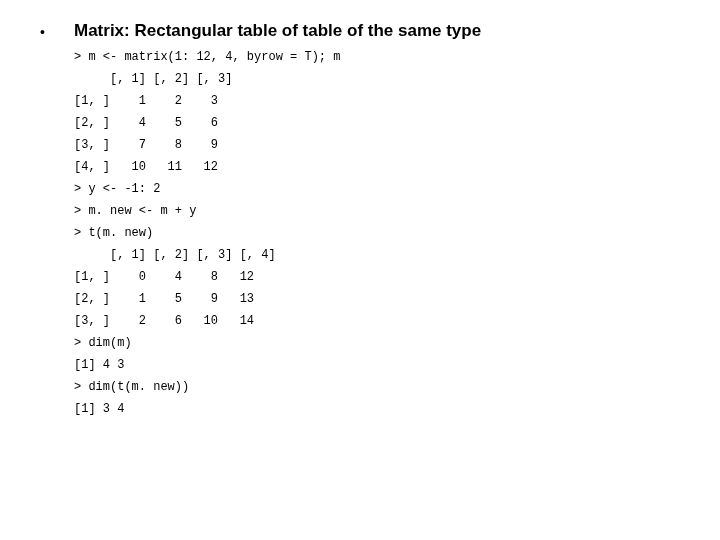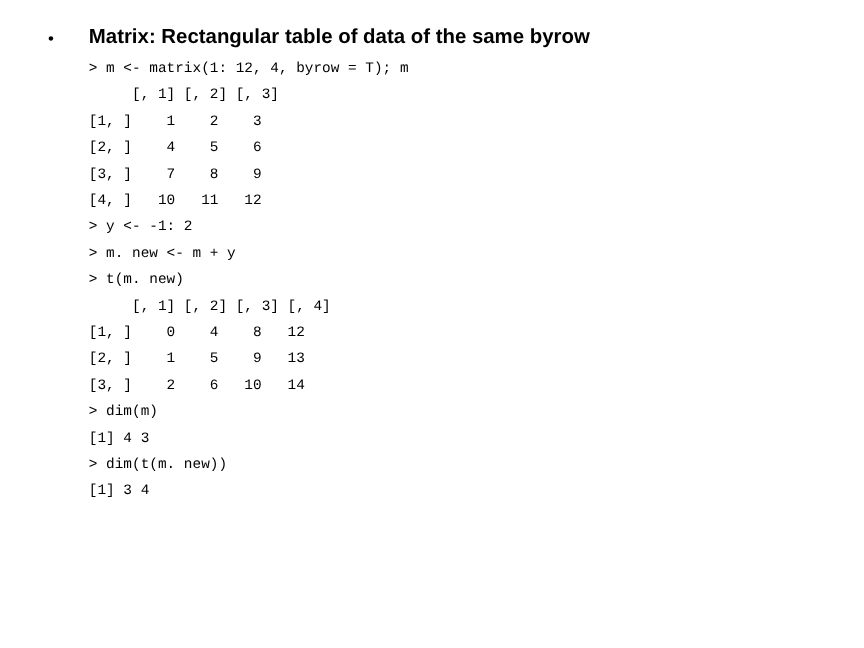--- a/index.html
+++ b/index.html
@@ -56,21 +56,21 @@
     margin: 0;
   }
 </style>
 </head>
 <body>
 
 <div class="slide">
   <div class="body">
     <div class="bullet">•</div>
     <div class="content">
-      <p class="lead">Matrix: Rectangular table of data of the same byrow</p>
+      <p class="lead">Matrix: Rectangular table of table of the same type</p>
       <pre class="code"><span>&gt; m &lt;- matrix(1: 12, 4, byrow = T); m</span>
 <span>     [, 1] [, 2] [, 3]</span>
 <span>[1, ]    1    2    3</span>
 <span>[2, ]    4    5    6</span>
 <span>[3, ]    7    8    9</span>
 <span>[4, ]   10   11   12</span>
 <span>&gt; y &lt;- -1: 2</span>
 <span>&gt; m. new &lt;- m + y</span>
 <span>&gt; t(m. new)</span>
 <span>     [, 1] [, 2] [, 3] [, 4]</span>

